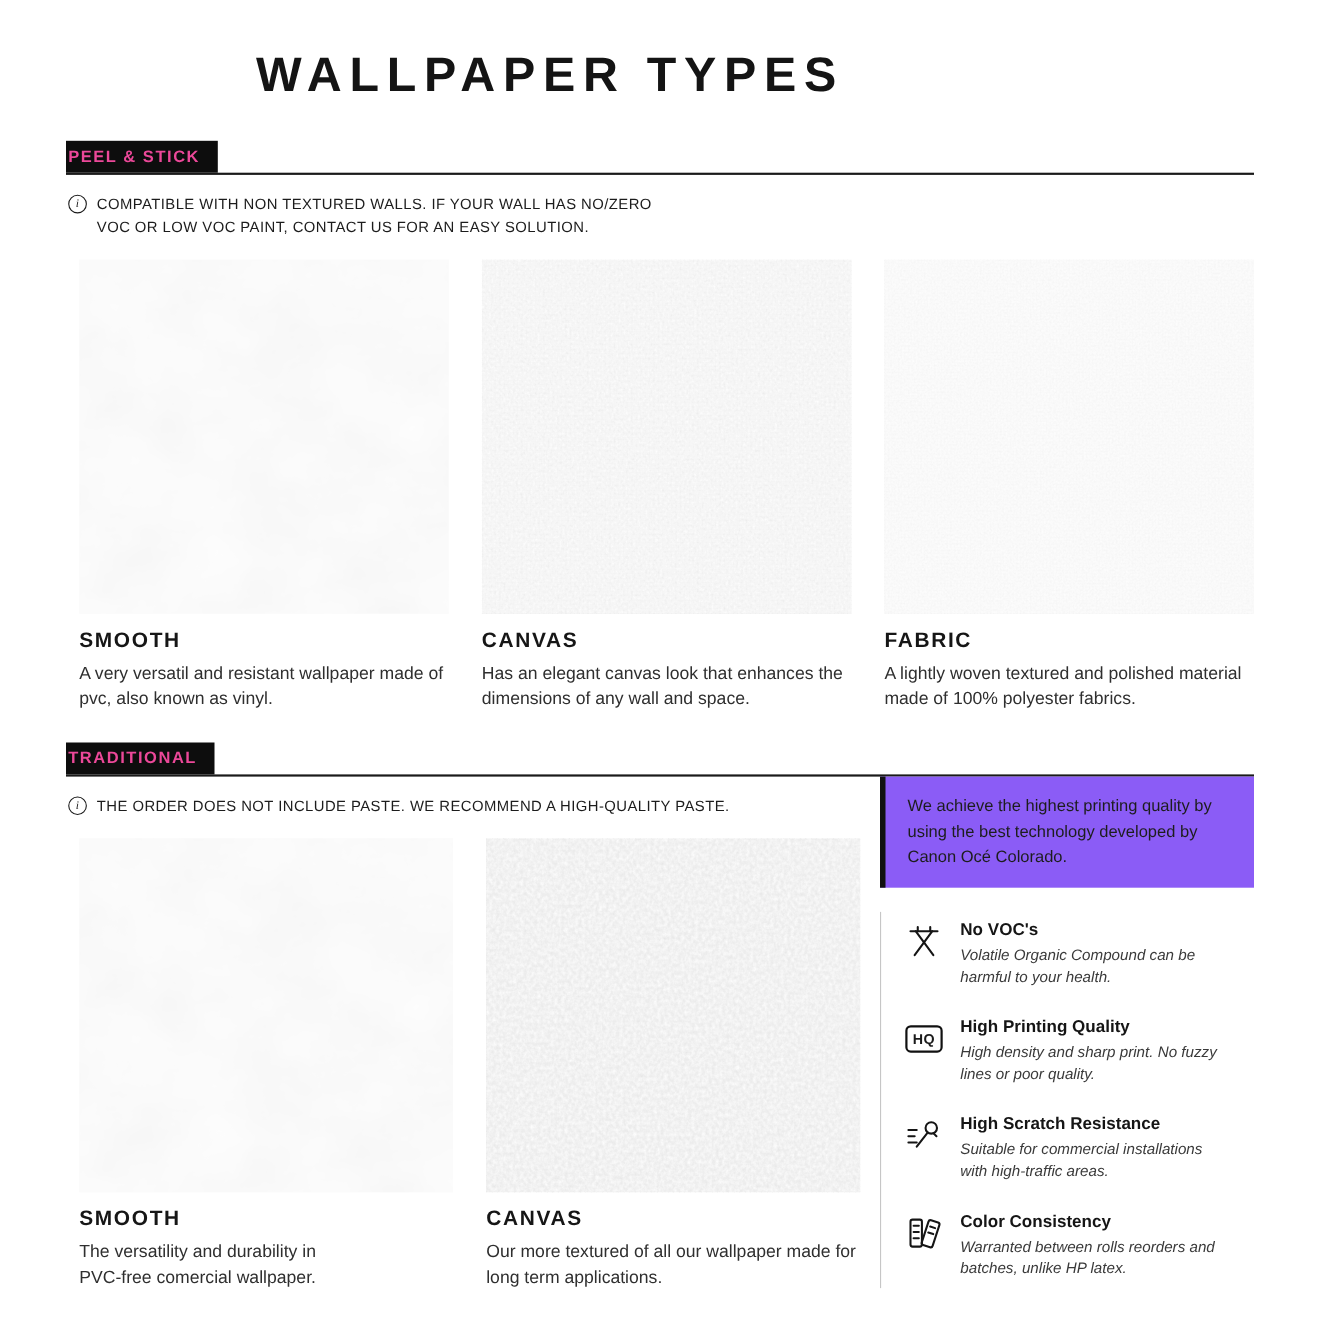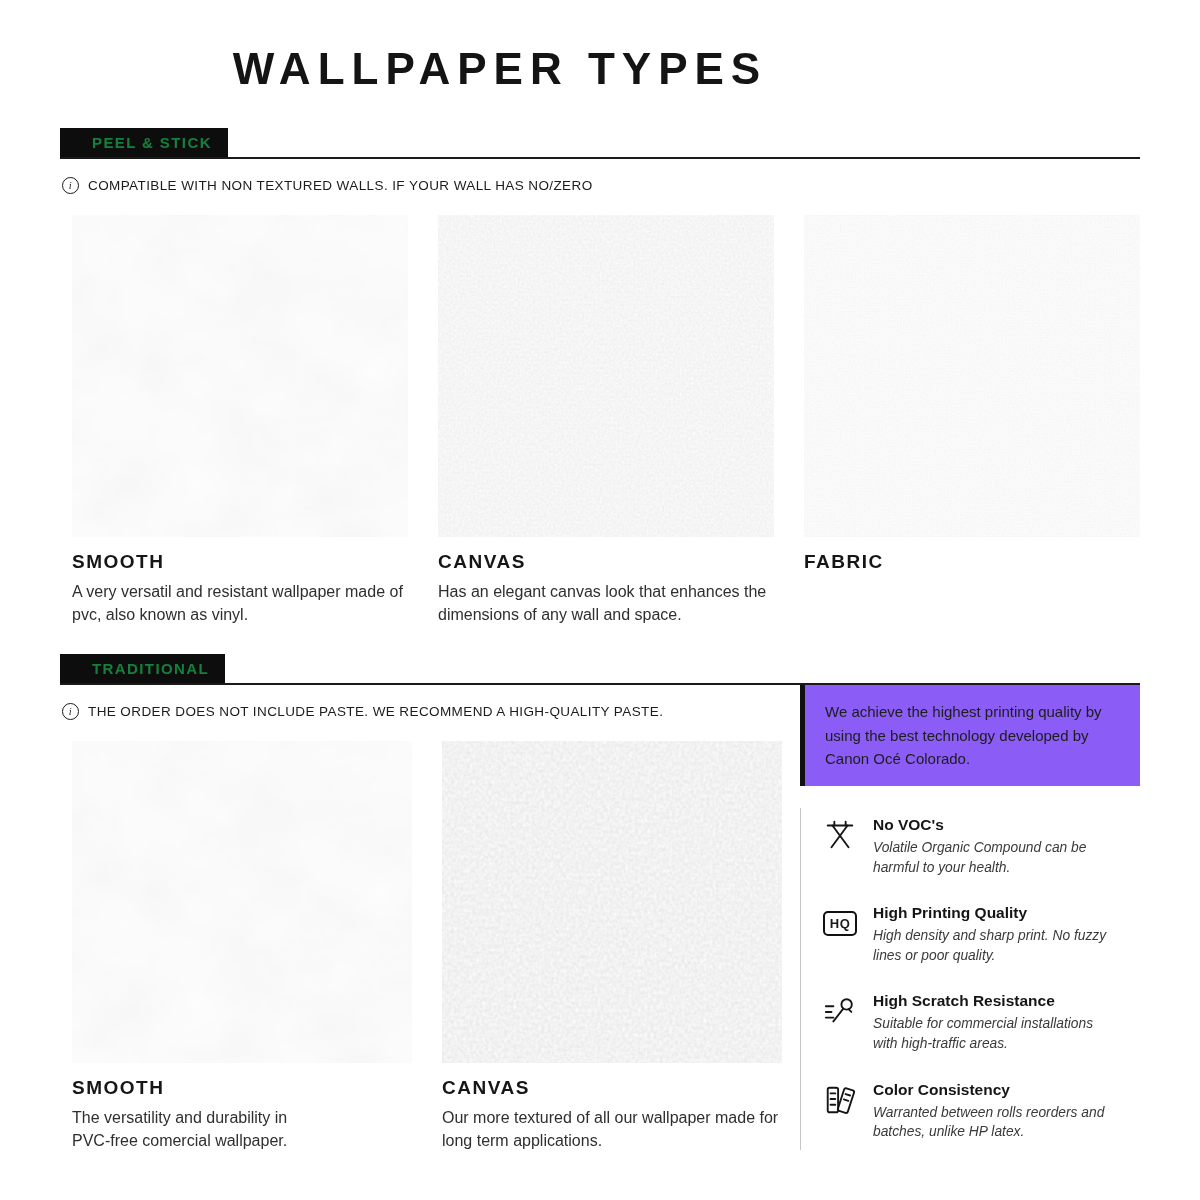--- a/index.html
+++ b/index.html
@@ -13,23 +13,23 @@
   
   .title {
     margin:0 0 34px 0; max-width:880px;
     font-size:44px; font-weight:700; letter-spacing:7px;
     text-align:center; color:#141414;
   }
 
   
   .section-header { border-bottom:2px solid #1a1a1a; }
   .badge {
-    display:inline-block; background:#0d0d0d; color:#15803d;
+    display:inline-block; background:#0d0d0d; color:#ec4899;
     font-weight:700; font-size:15px; letter-spacing:1.4px;
-    padding:6px 16px 5px 32px; line-height:1.2;
+    padding:6px 16px 5px 2px; line-height:1.2;
   }
 
   
   .note { display:flex; gap:9px; margin:17px 0 18px 2px;
           font-size:13.5px; letter-spacing:0.4px; color:#1c1c1c; }
   .info-i {
     flex:0 0 auto; width:15px; height:15px; margin-top:1px;
     border:1.4px solid #1a1a1a; border-radius:50%;
     display:flex; align-items:center; justify-content:center;
     font-family:"Liberation Serif", serif; font-style:italic; font-size:10.5px;
@@ -150,20 +150,21 @@
 
   <section class="section-peel">
     <div class="section-header">
       <span class="badge">PEEL &amp; STICK</span>
     </div>
 
     <div class="note">
       <span class="info-i">i</span>
       <span class="note-text">
         <span class="note-line">COMPATIBLE WITH NON TEXTURED WALLS. IF YOUR WALL HAS NO/ZERO</span>
+        <span class="note-line">VOC OR LOW VOC PAINT, CONTACT US FOR AN EASY SOLUTION.</span>
       </span>
     </div>
 
     <div class="swatch-grid three">
       <figure>
         <div class="swatch smooth">
           <svg class="tex" preserveAspectRatio="none">
               <rect width="100%" height="100%" fill="#ffffff" filter="url(#tex-smooth)"></rect>
             </svg>
         </div>
@@ -186,20 +187,21 @@
       </figure>
 
       <figure>
         <div class="swatch fabric">
           <svg class="tex" preserveAspectRatio="none">
               <rect width="100%" height="100%" fill="#ffffff" filter="url(#tex-fabric)" opacity="0.9"></rect>
             </svg>
         </div>
         <figcaption>
           <h3 class="swatch-title">FABRIC</h3>
+          <p class="swatch-desc">A lightly woven textured and polished material made of 100% polyester fabrics.</p>
         </figcaption>
       </figure>
     </div>
   </section>
 
   <section>
     <div class="section-header section-trad-header">
       <span class="badge">TRADITIONAL</span>
     </div>
 

